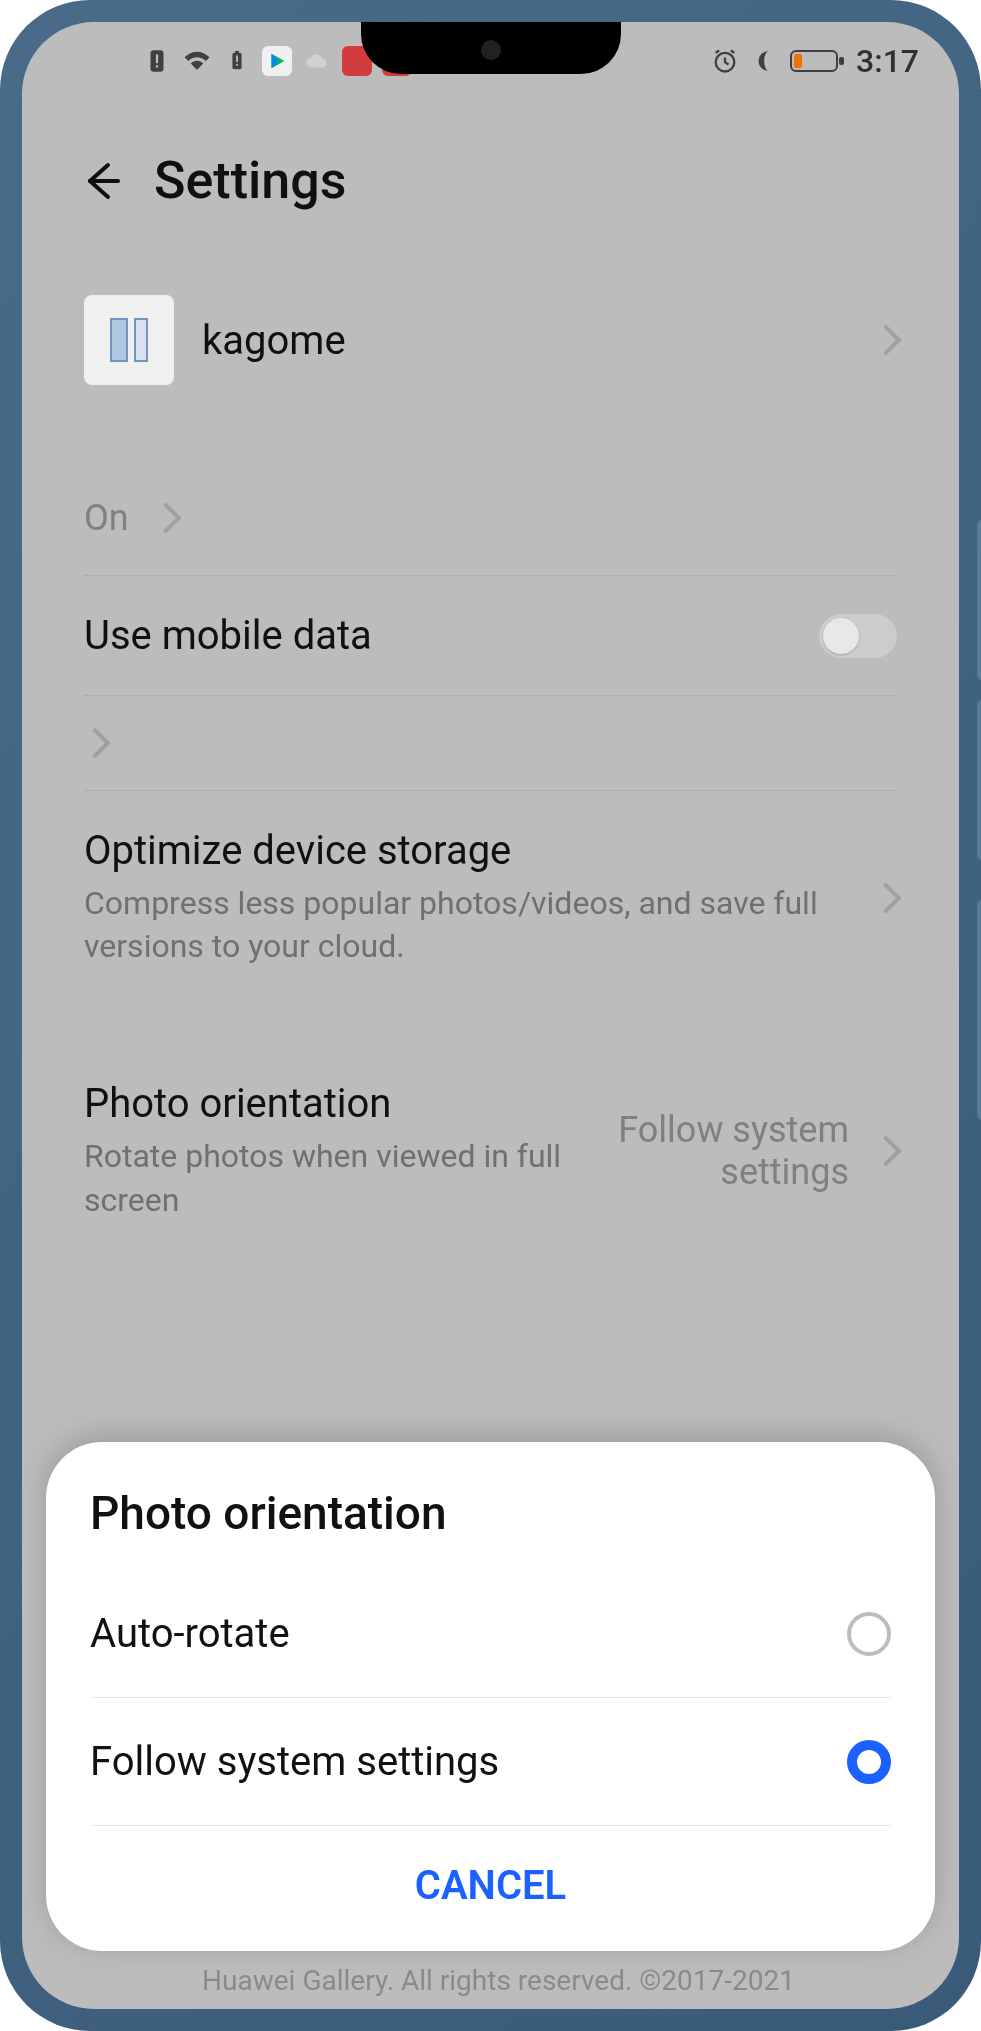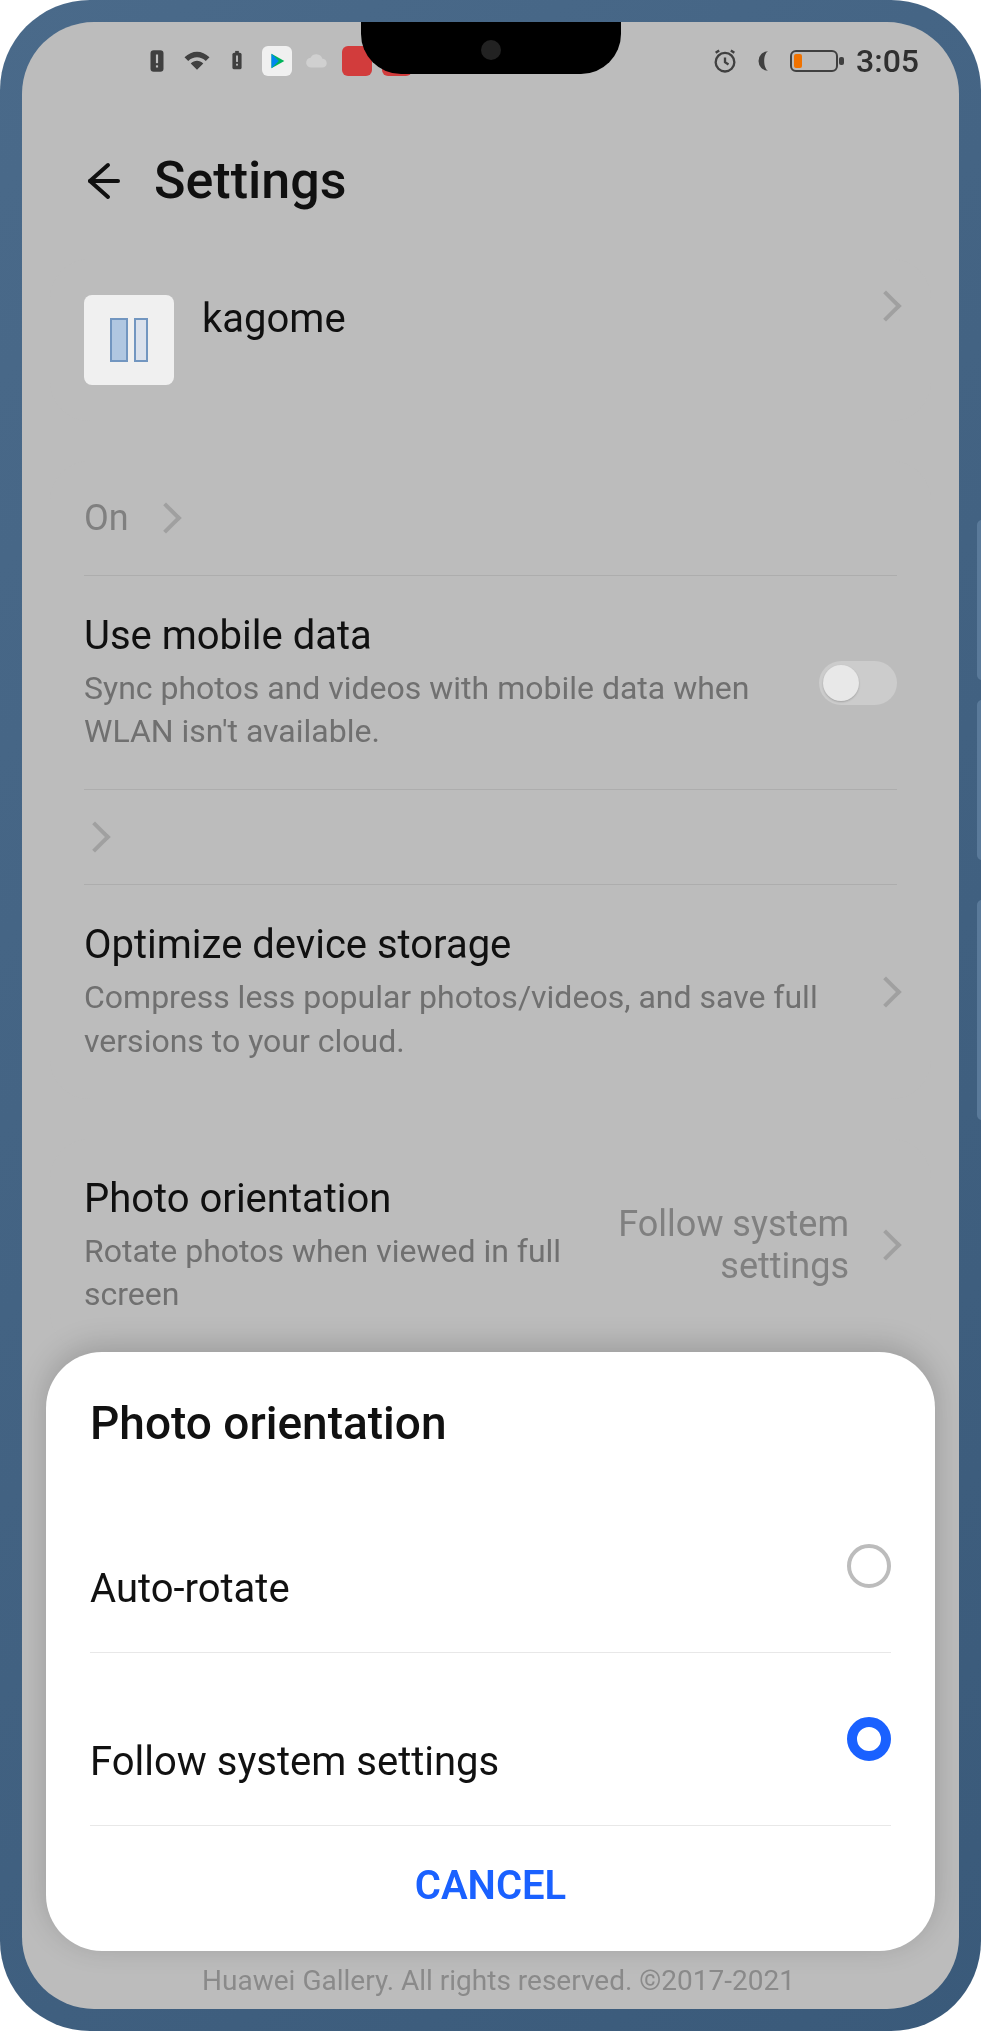--- a/index.html
+++ b/index.html
@@ -52,42 +52,42 @@
   .row-right { display: flex; align-items: center; gap: 26px; }
   .row-value { font-size: 36px; color: #888; text-align: right; }
   .chevron { width: 22px; height: 22px; border-top: 4px solid #aaa; border-right: 4px solid #aaa; transform: rotate(45deg); }
   .toggle {
     width: 78px; height: 44px; background: #d9d9d9; border-radius: 22px; position: relative;
   }
   .toggle::after {
     content:""; position:absolute; left:4px; top:4px; width:36px; height:36px; background:#f7f7f7; border-radius:50%;
     box-shadow: 0 1px 2px rgba(0,0,0,0.2);
   }
-  .profile-row { display:flex; gap:28px; padding: 36px 0; }
+  .profile-row { display:flex; align-items:center; gap:28px; padding: 36px 0; }
   .profile-thumb { width:90px; height:90px; background:#fff; border-radius:8px; display:flex; align-items:center; justify-content:center; gap:6px;}
   .profile-thumb .bar1{width:18px;height:44px;background:#bcd4f0;border:2px solid #7aa0cc;}
   .profile-thumb .bar2{width:14px;height:44px;background:#e8f0fb;border:2px solid #7aa0cc;}
   .profile-name { font-size: 40px; color:#111; }
   
   .dim {
     position: absolute; inset: 0; background: rgba(0,0,0,0.06); pointer-events: none;
   }
   
   .sheet {
     position: absolute; left: 24px; right: 24px; bottom: 58px;
     background: #fff; border-radius: 56px; padding: 44px 44px 24px 44px;
     box-shadow: 0 -6px 30px rgba(0,0,0,0.18);
   }
   .sheet-title { font-size: 46px; font-weight: 500; color:#111; margin-bottom: 30px; }
   .sheet-row {
     display:flex; align-items:center; justify-content:space-between;
     padding: 40px 0; border-bottom: 1px solid #e8e8e8;
   }
   .sheet-row:last-of-type { border-bottom:none; }
-  .sheet-row .label { font-size: 40px; color:#111;margin-top:45px; }
+  .sheet-row .label { font-size: 40px; color:#111; }
   .radio {
     width: 44px; height: 44px; border-radius: 50%; border: 4px solid #bcbcbc; background:#fff;
   }
   .radio.selected {
     border: 10px solid #1a61ff; background:#fff;
   }
   .sheet-cancel {
     text-align:center; padding: 36px 0 18px 0; font-size: 40px; font-weight: 600; color:#1a61ff;
   }
   
@@ -168,21 +168,21 @@
                 <path d="M15 3a9 9 0 100 18c-5-2-5-16 0-18z" fill="#444"></path>
               </svg>
           </span>
           <span class="status-icon" style="width:56px;">
             <svg viewBox="0 0 56 26" width="56" height="26">
                 <rect x="1" y="3" width="46" height="20" rx="5" fill="none" stroke="#444" stroke-width="2"></rect>
                 <rect x="49" y="9" width="5" height="8" rx="2" fill="#444"></rect>
                 <rect x="4" y="6" width="8" height="14" rx="2" fill="#ff7a00"></rect>
               </svg>
           </span>
-          <span style="font-size:32px;color:#333;">3:05</span>
+          <span style="font-size:32px;color:#333;">3:17</span>
         </div>
       </div>
 
       <div class="header">
         <span class="back-arrow">
           <svg viewBox="0 0 48 48" width="48" height="48">
               <path d="M30 8L12 24l18 16" fill="none" stroke="#111" stroke-width="4" stroke-linecap="round" stroke-linejoin="round"></path>
               <path d="M12 24h28" stroke="#111" stroke-width="4" stroke-linecap="round"></path>
             </svg>
         </span>
@@ -204,21 +204,20 @@
       <div class="card">
         <div class="row">
           <div class="row-right">
             <span class="row-value">On</span>
             <span class="chevron"></span>
           </div>
         </div>
         <div class="row">
           <div class="row-left">
             <div class="row-title">Use mobile data</div>
-            <div class="row-sub">Sync photos and videos with mobile data when WLAN isn't available.</div>
           </div>
           <div class="row-right">
             <div class="toggle"></div>
           </div>
         </div>
         <div class="row">
           <div class="row-right">
             <span class="chevron"></span>
           </div>
         </div>

